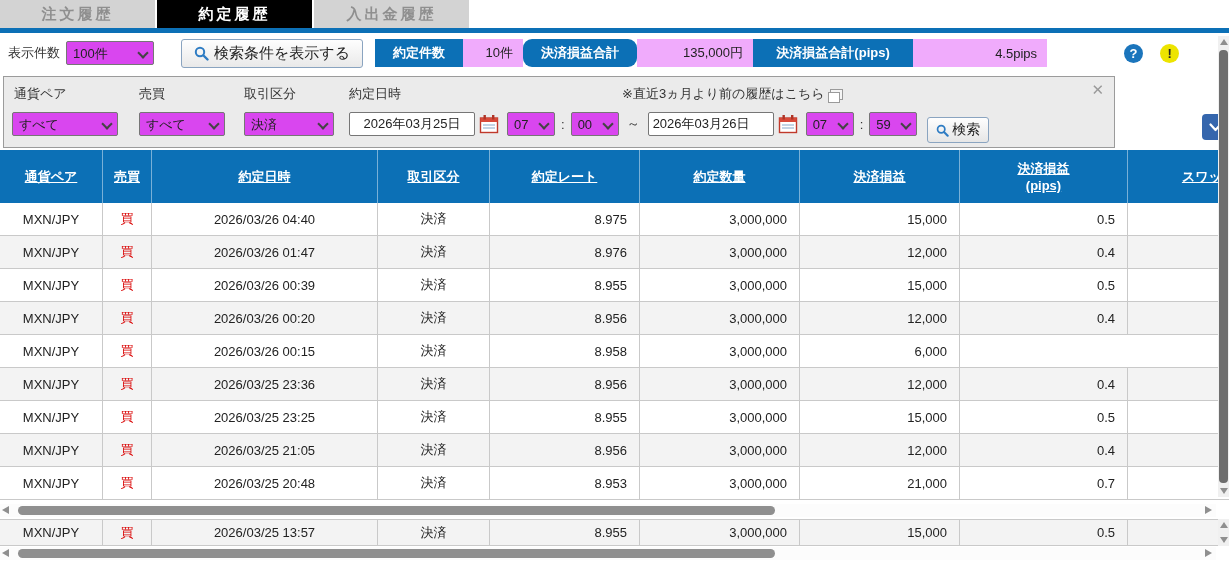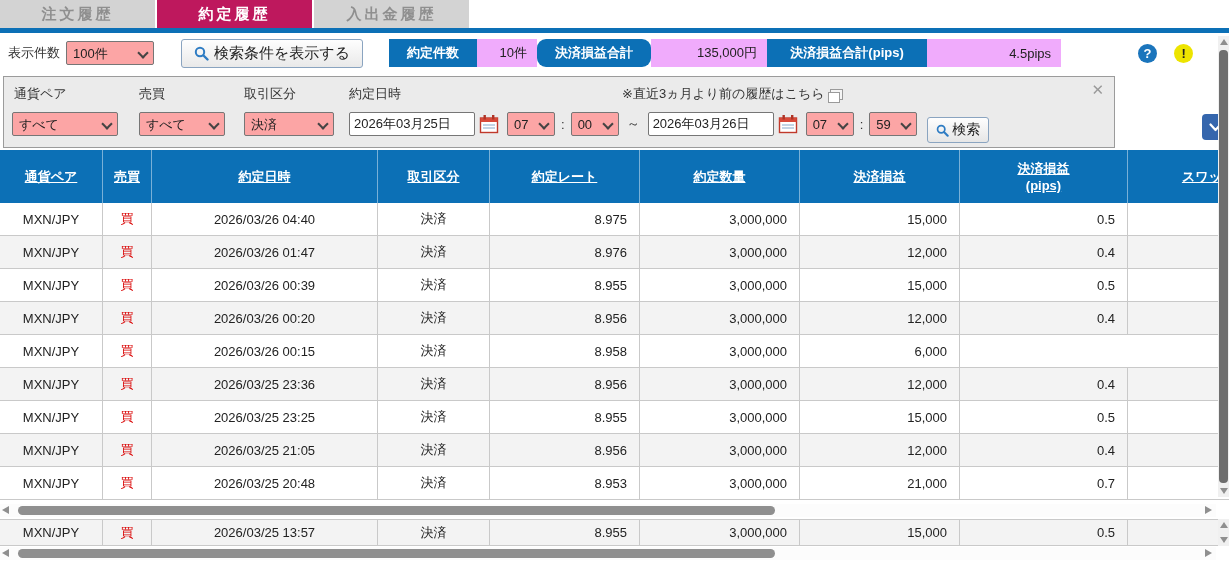--- a/index.html
+++ b/index.html
@@ -5,36 +5,36 @@
   * { margin:0; padding:0; box-sizing:border-box; }
   html,body { background:#fff; }
   body { font-family:"Liberation Sans","DejaVu Sans",sans-serif; }
   #app { position:relative; width:1229px; height:569px; background:#fff; overflow:hidden; }
 
   
   .tabbar { position:absolute; top:0; left:0; width:1229px; height:28px; display:flex; background:#fff; }
   .tab { width:155px; margin-right:2px; height:28px; background:#d3d3d3; color:#8f8f8f;
          font-size:15px; font-weight:bold; letter-spacing:3px;
          display:flex; align-items:center; justify-content:center; cursor:pointer; }
-  .tab.active { background:#be185d; color:#fff; }
+  .tab.active { background:#000000; color:#fff; }
   .strip { position:absolute; top:28px; left:0; width:1229px; height:5px; background:#0c70b6; }
 
   
   .toolbar { position:absolute; top:33px; left:0; width:1229px; height:40px; display:flex; align-items:center; }
   .tb-label { margin-left:8px; font-size:13px; color:#333; }
   .sel { position:relative; display:inline-block; height:24px; }
   .sel select { -webkit-appearance:none; appearance:none; width:100%; height:24px; border:1px solid #767676;
-                border-radius:2px; background:#fca5a5; font-family:inherit; font-size:13px; color:#222; padding:0 20px 0 6px; }
+                border-radius:2px; background:#d946ef; font-family:inherit; font-size:13px; color:#222; padding:0 20px 0 6px; }
   .sel::after { content:""; position:absolute; right:7px; top:8px; width:6px; height:6px;
                 border-right:2px solid #444; border-bottom:2px solid #444; transform:rotate(45deg); pointer-events:none; }
   .sel.count { width:88px; margin-left:6px; }
   .btn-toggle { margin-left:27px; height:29px; padding:0 12px; display:flex; align-items:center; gap:5px;
                 border:1px solid #8aa4c0; border-radius:3px; background:linear-gradient(#fefefe,#e9e9e9);
                 font-family:inherit; font-size:15px; color:#222; cursor:pointer; }
-  .stats { margin-left:26px; height:28px; display:flex; }
+  .stats { margin-left:12px; height:28px; display:flex; }
   .stat-label { background:#0c70b6; color:#fff; font-size:13px; font-weight:bold;
                 display:flex; align-items:center; justify-content:center; }
   .stat-value { background:#f0abfc; color:#222; font-size:13px;
                 display:flex; align-items:center; justify-content:flex-end; padding-right:10px; }
   .w-l1{width:88px;} .w-v1{width:60px;} .w-l2{width:114px;border-radius:9px;} .w-v2{width:116px;} .w-l3{width:160px;} .w-v3{width:134px;}
   .circle-ico { width:19px; height:19px; border-radius:50%; display:flex; align-items:center; justify-content:center;
                 font-size:13px; font-weight:bold; cursor:pointer; }
   .help { margin-left:77px; background:#1b75bc; color:#fff; }
   .warn { margin-left:17px; background:#ede400; color:#222; }
 
@@ -44,21 +44,21 @@
   .fl-pair{left:10px;} .fl-side{left:135px;} .fl-type{left:240px;} .fl-dt{left:345px;}
   .f-note { position:absolute; top:8px; left:618px; font-size:13px; color:#333; display:flex; align-items:center; gap:5px; cursor:pointer; }
   .ext-ico { display:inline-block; width:13px; height:11px; border:1px solid #9a9a9a; background:#f5f5f5; position:relative; }
   .ext-ico::before { content:""; position:absolute; left:-3px; top:2px; width:10px; height:9px; border:1px solid #9a9a9a; background:#fff; }
   .f-close { position:absolute; top:4px; right:10px; font-size:15px; font-weight:bold; color:#9a9a9a; cursor:pointer; }
   .f-controls { position:absolute; top:34px; left:8px; height:26px; display:flex; align-items:center; font-size:13px; color:#333; }
   .sel.pair{width:106px;} .sel.side{width:86px; margin-left:21px;} .sel.type{width:90px; margin-left:19px;}
   .sel.hh, .sel.mm { width:48px; }
   .date-input { width:126px; height:24px; border:1px solid #767676; border-radius:2px; background:#fff;
                 font-family:inherit; font-size:13px; color:#222; padding:0 4px; }
-  .ml4{margin-left:4px;} .ml6{margin-left:6px;} .ml8{margin-left:8px;} .ml15{margin-left:15px;}
+  .ml4{margin-left:4px;} .ml6{margin-left:6px;} .ml8{margin-left:8px;} .ml15{margin-left:15px;text-align:center;}
   .cal { width:20px; height:20px; cursor:pointer; }
   .btn-search { height:26px; padding:0 8px; margin-left:10px; display:flex; align-items:center; gap:3px;
                 border:1px solid #8aa4c0; border-radius:3px; background:linear-gradient(#fefefe,#e6e6e6);
                 font-family:inherit; font-size:14px; color:#222; cursor:pointer;margin-top:12px; }
   .collapse-btn { position:absolute; top:114px; left:1202px; width:27px; height:26px; background:#3566ad;
                   border:none; border-radius:4px; display:flex; align-items:center; justify-content:center; cursor:pointer; }
 
   
   .thead { position:absolute; top:150px; left:0; width:1290px; height:53px; background:#0c70b6; display:flex; }
   .hc { height:100%; display:flex; flex-direction:column; align-items:center; justify-content:center;

